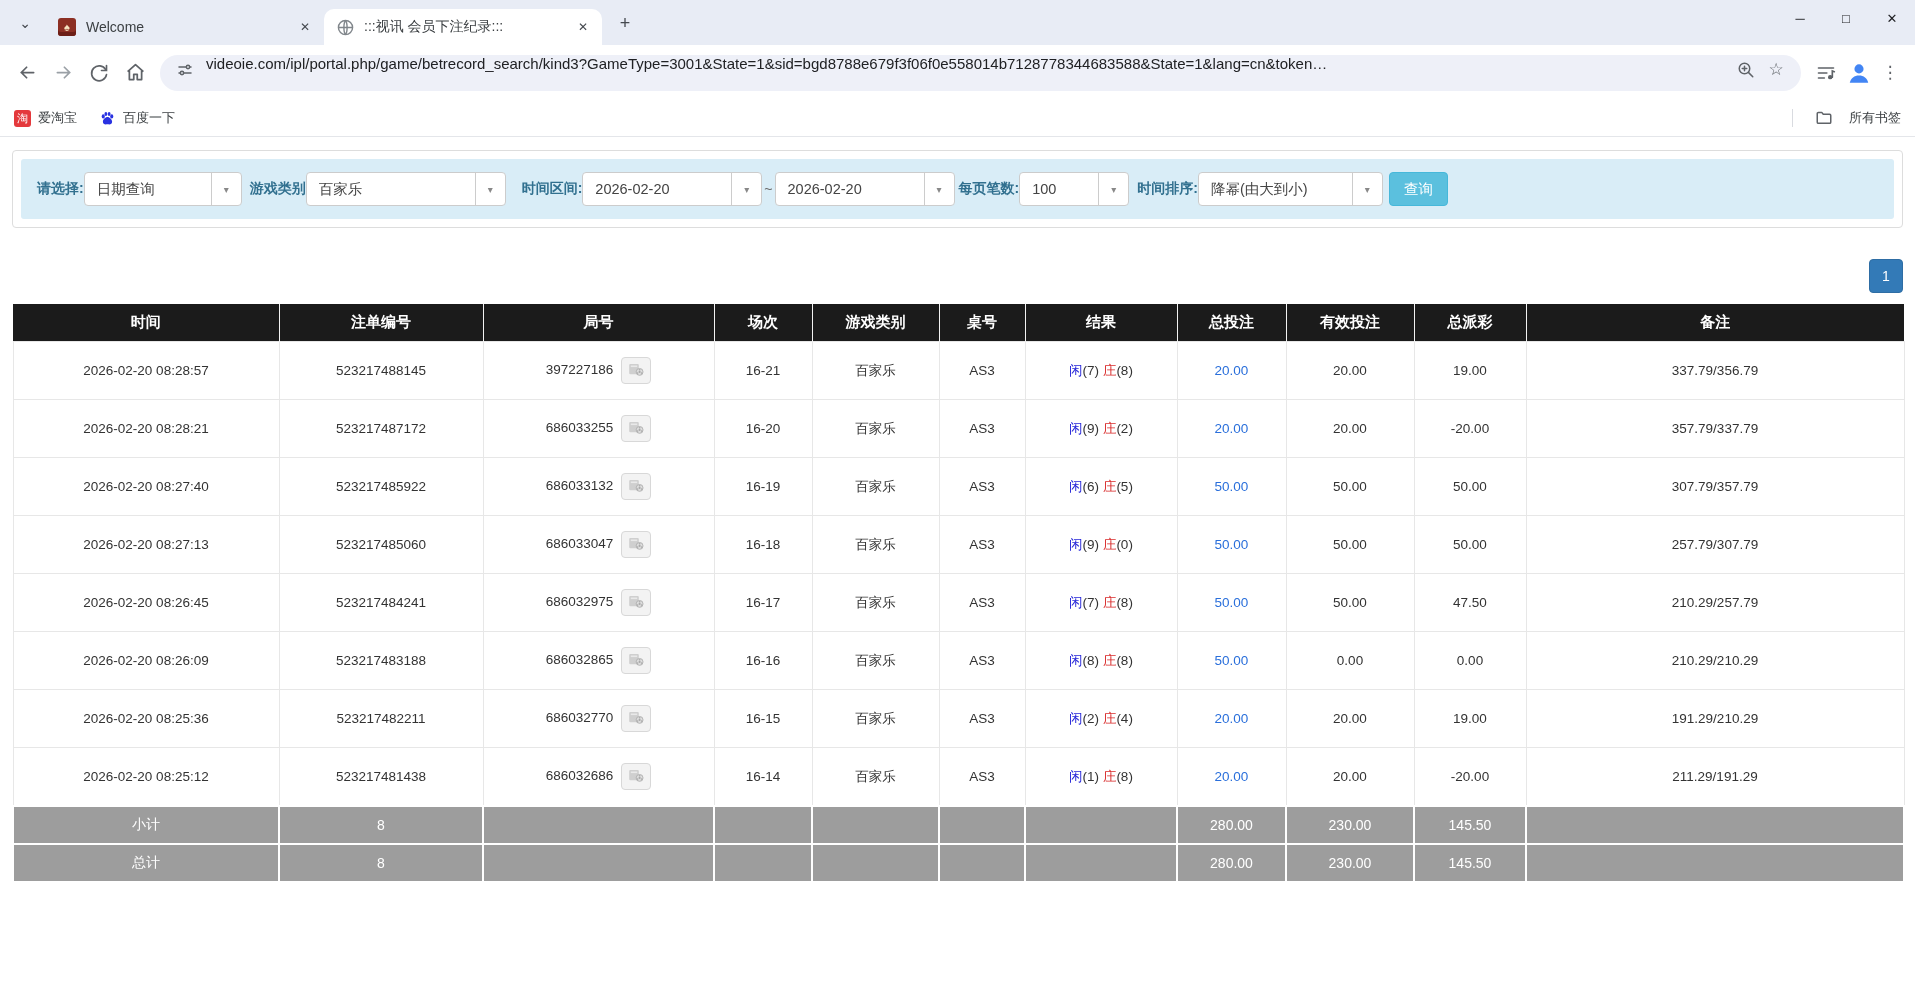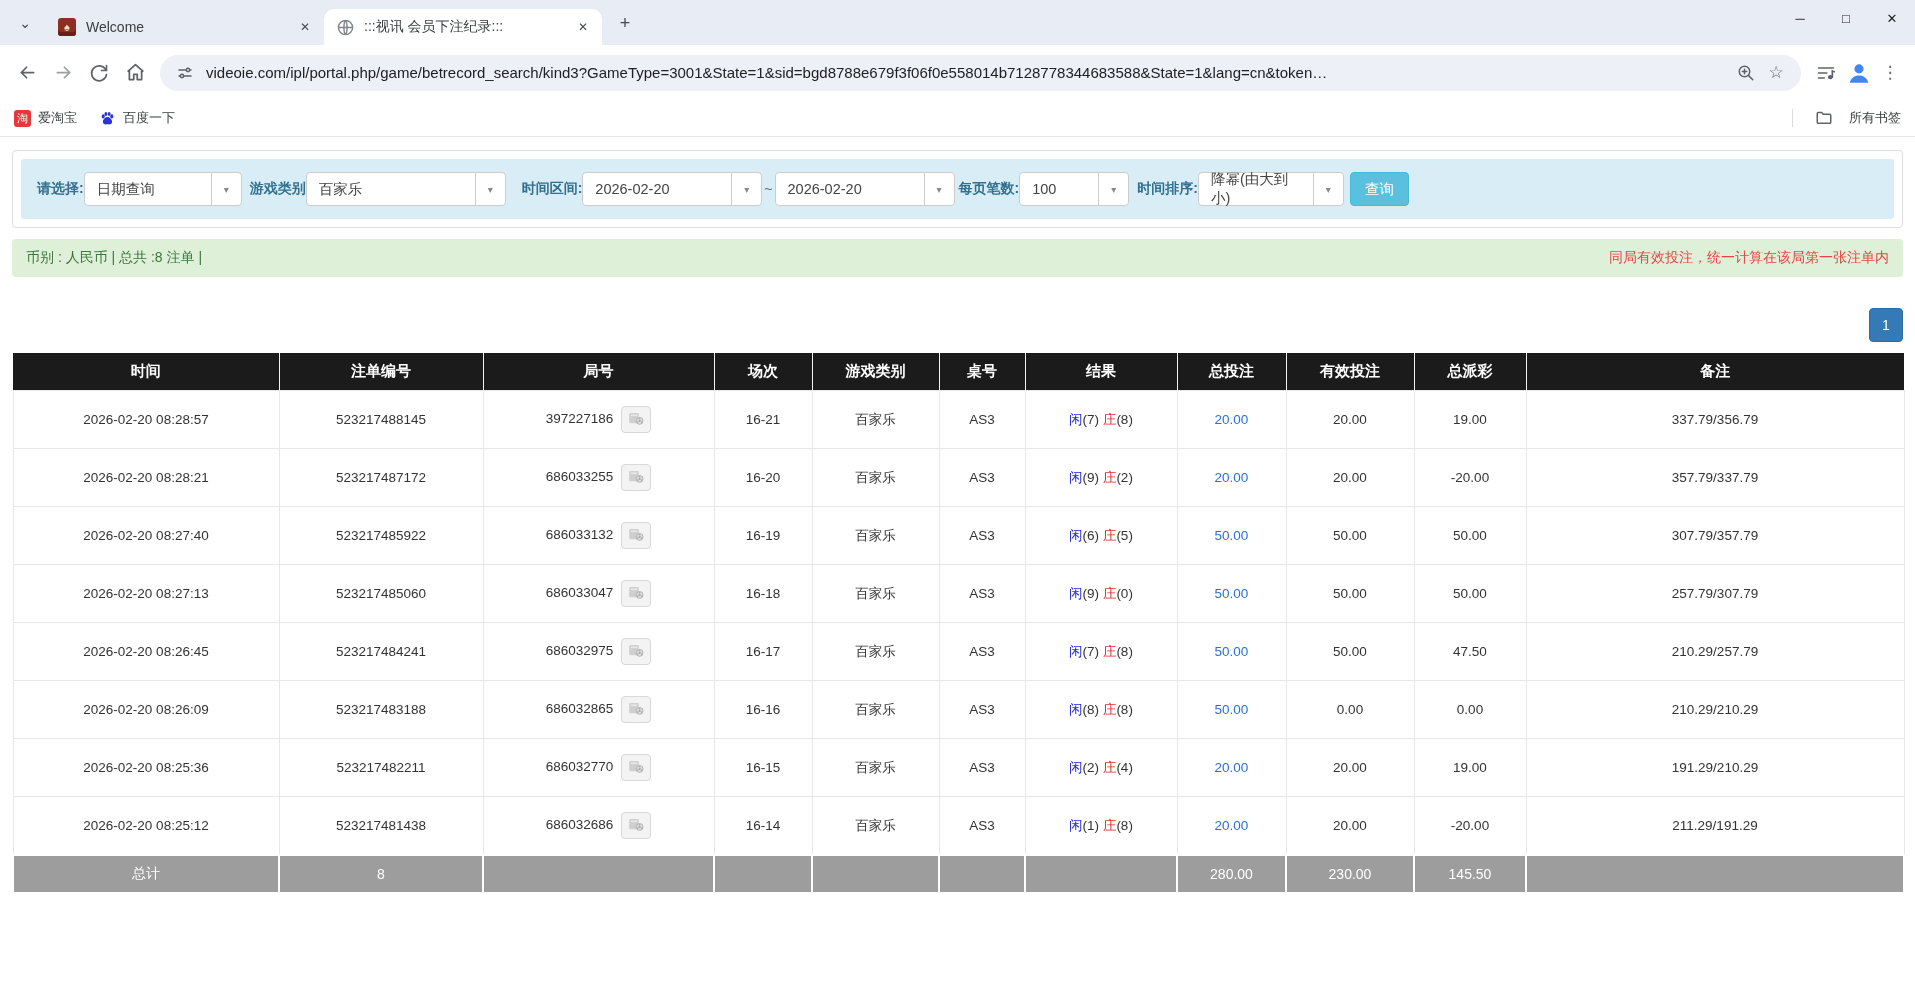--- a/index.html
+++ b/index.html
@@ -14,21 +14,21 @@
   .tab .title { flex:1; white-space:nowrap; overflow:hidden; text-overflow:ellipsis; }
   .tab .close { width:18px; height:18px; display:flex; align-items:center; justify-content:center; font-size:12px; color:#45494f; border-radius:50%; cursor:pointer; }
   .fav { width:18px; height:18px; flex:0 0 18px; display:flex; align-items:center; justify-content:center; }
   .fav-welcome { background:#8c2f23; border-radius:3px; color:#f5e3c0; font-size:11px; line-height:1; box-shadow:inset 0 -4px 0 #6d1f17; }
   .new-tab { width:30px; height:30px; margin:0 0 7px 8px; display:flex; align-items:center; justify-content:center; font-size:18px; color:#45494f; border-radius:50%; cursor:pointer; }
   .win-controls { position:absolute; right:0; top:0; height:36px; display:flex; }
   .win-btn { width:46px; height:36px; display:flex; align-items:center; justify-content:center; color:#202124; font-size:13px; cursor:pointer; }
 
   .toolbar { height:55px; background:#fff; display:flex; align-items:center; padding:0 10px; gap:2px; }
   .tool-btn { width:34px; height:34px; display:flex; align-items:center; justify-content:center; color:#5f6368; border-radius:50%; cursor:pointer; flex:0 0 auto; }
-  .omnibox { flex:1; height:36px; background:#eef0f8; border-radius:18px; display:flex; align-items:center; padding:0 10px; margin:0 6px; min-width:0; }
+  .omnibox { flex:1; height:36px; background:#eef0f8; border-radius:18px; display:flex; align-items:flex-start; padding:0 10px; margin:0 6px; min-width:0; }
   .omnibox .site-info { width:30px; height:30px; display:flex; align-items:center; justify-content:center; color:#5f6368; cursor:pointer; flex:0 0 auto; }
   .url-text { flex:1; font-size:15px; color:#202124; white-space:nowrap; overflow:hidden; text-overflow:ellipsis; padding:0 6px; }
   .omni-icon { width:30px; height:30px; display:flex; align-items:center; justify-content:center; color:#5f6368; cursor:pointer; flex:0 0 auto; font-size:17px; }
   .avatar { width:28px; height:28px; display:flex; align-items:center; justify-content:center; color:#4285f4; cursor:pointer; }
   .kebab { font-size:17px; color:#5f6368; width:30px; height:30px; display:flex; align-items:center; justify-content:center; cursor:pointer; }
 
   .bookmarks-bar { height:37px; background:#fff; border-bottom:1px solid #e4e6ea; display:flex; align-items:center; padding:0 14px; gap:22px; font-size:13px; color:#3c4043; }
   .bm-item { display:flex; align-items:center; gap:7px; cursor:pointer; }
   .bm-ico { width:17px; height:17px; border-radius:3px; display:flex; align-items:center; justify-content:center; color:#fff; font-size:11px; line-height:1; }
   .bm-taobao { background:#e4393c; }
@@ -217,33 +217,29 @@
         <span class="caret">▾</span>
       </div>
 
       <span class="f-label" style="margin-left:4px">每页笔数:</span>
       <div class="combo" style="width:110px">
         <span class="val" style="flex:1">100</span>
         <span class="caret">▾</span>
       </div>
 
       <span class="f-label" style="margin-left:8px">时间排序:</span>
-      <div class="combo" style="width:146px">
+      <div class="combo" style="width:185px">
         <span class="val" style="flex:1">降幂(由大到小)</span>
         <span class="caret">▾</span>
       </div>
 
       <button class="btn-search">查询</button>
     </div>
   </div>
 
-  <div class="summary-bar">
-    <span class="summary-left">币别 : 人民币 | 总共 :8 注单 |</span>
-    <span class="summary-right">同局有效投注，统一计算在该局第一张注单内</span>
-  </div>
 
   <div class="pager-top">
     <div class="page-btn">1</div>
   </div>
 
   <table class="records">
     <colgroup>
       <col class="c1">
         <col class="c2">
         <col class="c3">
@@ -436,31 +432,44 @@
           <td>AS3</td>
           <td><span class="res-xian">闲</span><span class="res-val">(1)</span> <span class="res-zhuang">庄</span><span class="res-val">(8)</span></td>
           <td><span class="bet-link">20.00</span></td>
           <td>20.00</td>
           <td class="neg">-20.00</td>
           <td>211.29/191.29</td>
         </tr>
       </tbody>
     <tfoot>
         <tr>
-          <td>总计</td>
+          <td>小计</td>
           <td>8</td>
           <td></td>
           <td></td>
           <td></td>
           <td></td>
           <td></td>
           <td>280.00</td>
           <td>230.00</td>
           <td>145.50</td>
           <td></td>
         </tr>
+        <tr>
+          <td>总计</td>
+          <td>8</td>
+          <td></td>
+          <td></td>
+          <td></td>
+          <td></td>
+          <td></td>
+          <td>280.00</td>
+          <td>230.00</td>
+          <td>145.50</td>
+          <td></td>
+        </tr>
       </tfoot>
   </table>
 
   <div class="pager-bottom">
     <div class="page-btn">1</div>
   </div>
 </div>
 
 </body></html>

